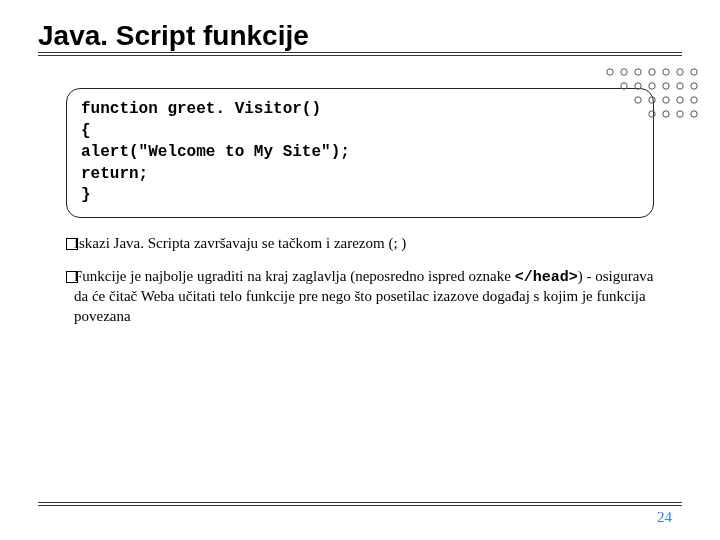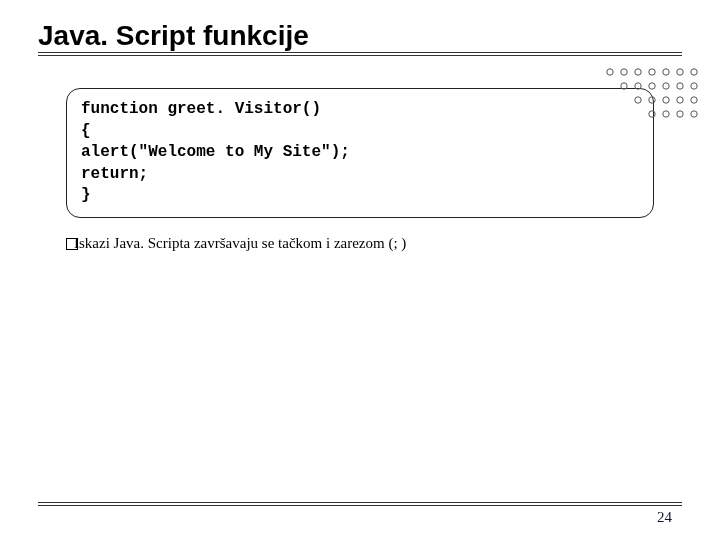--- a/index.html
+++ b/index.html
@@ -82,21 +82,21 @@
     border-top: 1px solid #333;
     border-bottom: 1px solid #333;
     height: 4px;
   }
   .page-num {
     position: absolute;
     right: 48px;
     bottom: 14px;
     font-family: "Times New Roman", serif;
     font-size: 15px;
-    color: #0f172a;
+    color: #3b82f6;
   }
 </style>
 </head>
 <body>
 
 <div class="slide">
 
   <div class="title">Java. Script funkcije</div>
   <div class="hr-double"></div>
 
@@ -128,17 +128,20 @@
   <div class="code-box"><span>function greet. Visitor()</span>
 <span>{</span>
 <span>alert("Welcome to My Site");</span>
 <span>return;</span>
 <span>}</span></div>
 
   <ul class="bullets">
     <li>
       <span>Iskazi Java. Scripta završavaju se tačkom i zarezom (; )</span>
     </li>
+    <li>
+      <span>Funkcije je najbolje ugraditi na kraj zaglavlja (neposredno ispred oznake </span><span class="kw">&lt;/head&gt;</span><span>) - osigurava da će čitač Weba učitati telo funkcije pre nego što posetilac izazove događaj s kojim je funkcija povezana</span>
+    </li>
   </ul>
 
   <div class="footer-line"></div>
   <div class="page-num">24</div>
 </div>
 
 </body></html>

